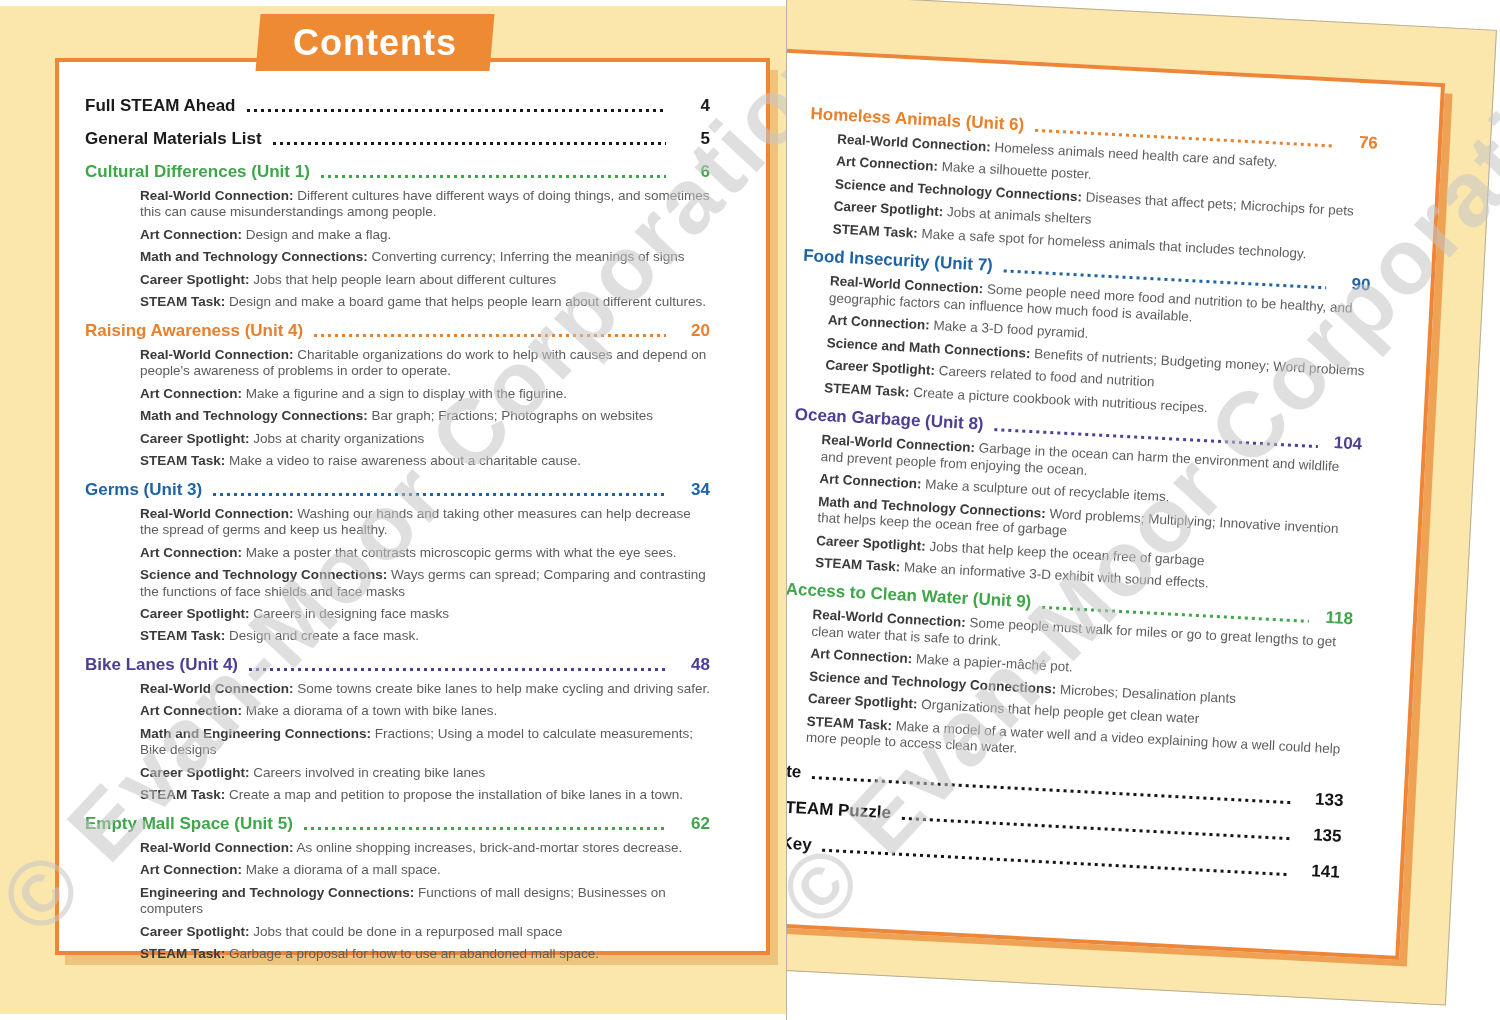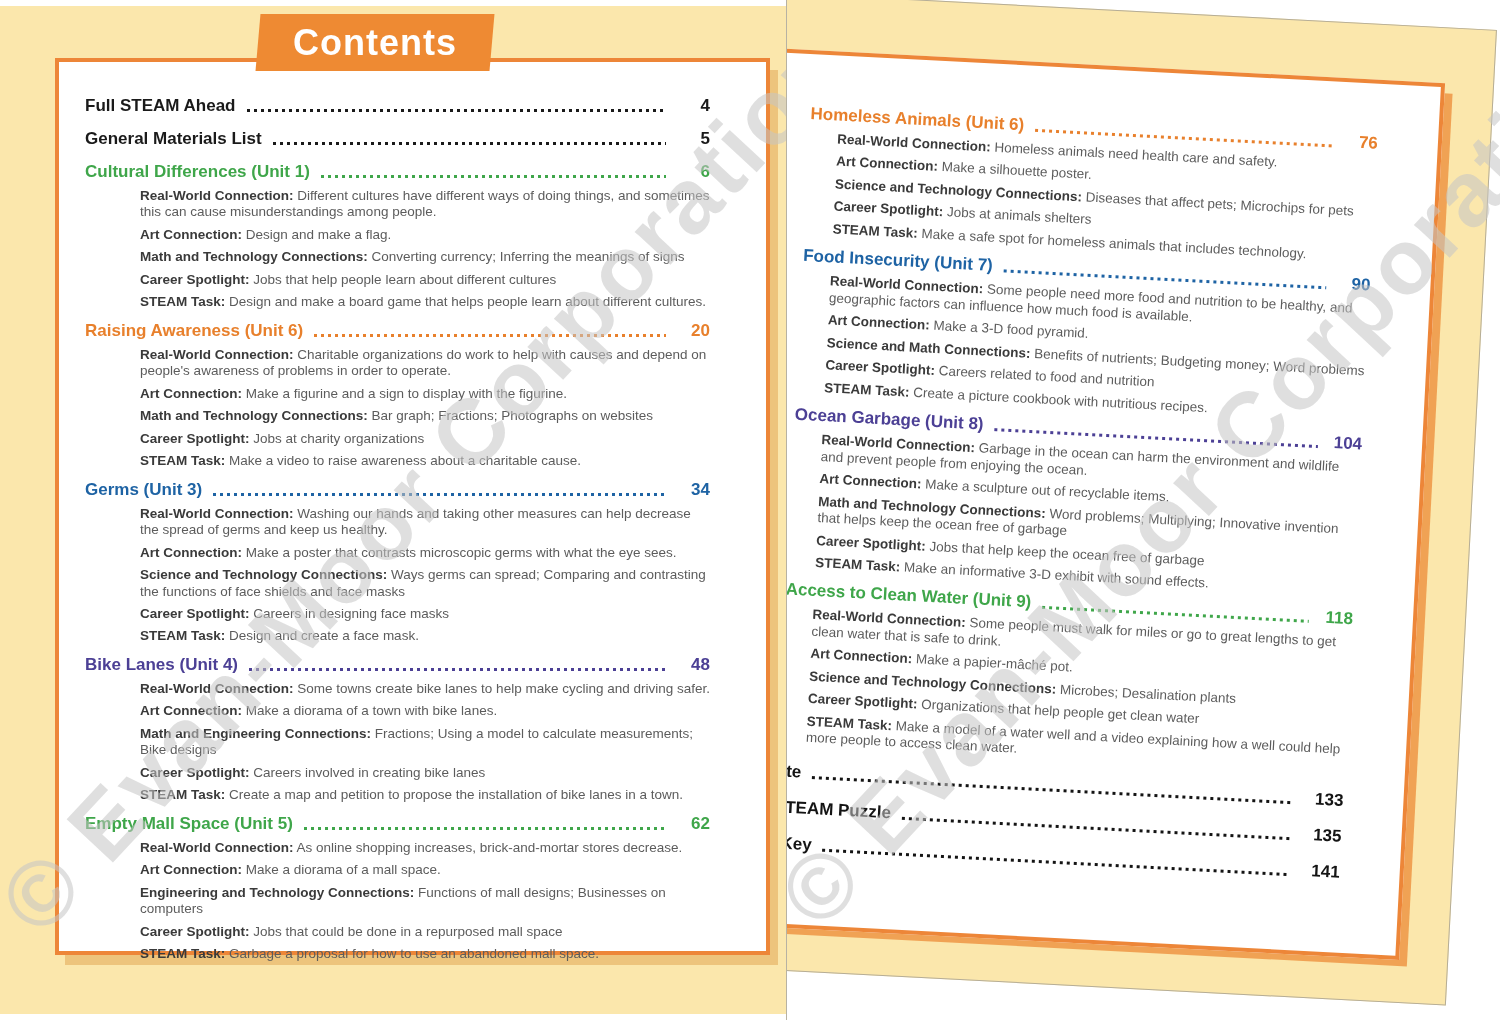--- a/index.html
+++ b/index.html
@@ -81,21 +81,21 @@
     <div class="items">
               <p class="item"><b class="lbl">Real-World Connection:</b> <span class="txt">Different cultures have different ways of doing things, and sometimes this can cause misunderstandings among people.</span></p>
               <p class="item"><b class="lbl">Art Connection:</b> <span class="txt">Design and make a flag.</span></p>
               <p class="item"><b class="lbl">Math and Technology Connections:</b> <span class="txt">Converting currency; Inferring the meanings of signs</span></p>
               <p class="item"><b class="lbl">Career Spotlight:</b> <span class="txt">Jobs that help people learn about different cultures</span></p>
               <p class="item"><b class="lbl">STEAM Task:</b> <span class="txt">Design and make a board game that helps people learn about different cultures.</span></p>
             </div>
   </div>
           <div class="unit c-orange">
     <div class="row head">
-      <span class="t">Raising Awareness (Unit 6)</span>
+      <span class="t">Raising Awareness (Unit 4)</span>
       <span class="dots"></span>
       <span class="pg">20</span>
     </div>
     <div class="items">
               <p class="item"><b class="lbl">Real-World Connection:</b> <span class="txt">Charitable organizations do work to help with causes and depend on people's awareness of problems in order to operate.</span></p>
               <p class="item"><b class="lbl">Art Connection:</b> <span class="txt">Make a figurine and a sign to display with the figurine.</span></p>
               <p class="item"><b class="lbl">Math and Technology Connections:</b> <span class="txt">Bar graph; Fractions; Photographs on websites</span></p>
               <p class="item"><b class="lbl">Career Spotlight:</b> <span class="txt">Jobs at charity organizations</span></p>
               <p class="item"><b class="lbl">STEAM Task:</b> <span class="txt">Make a video to raise awareness about a charitable cause.</span></p>
             </div>

